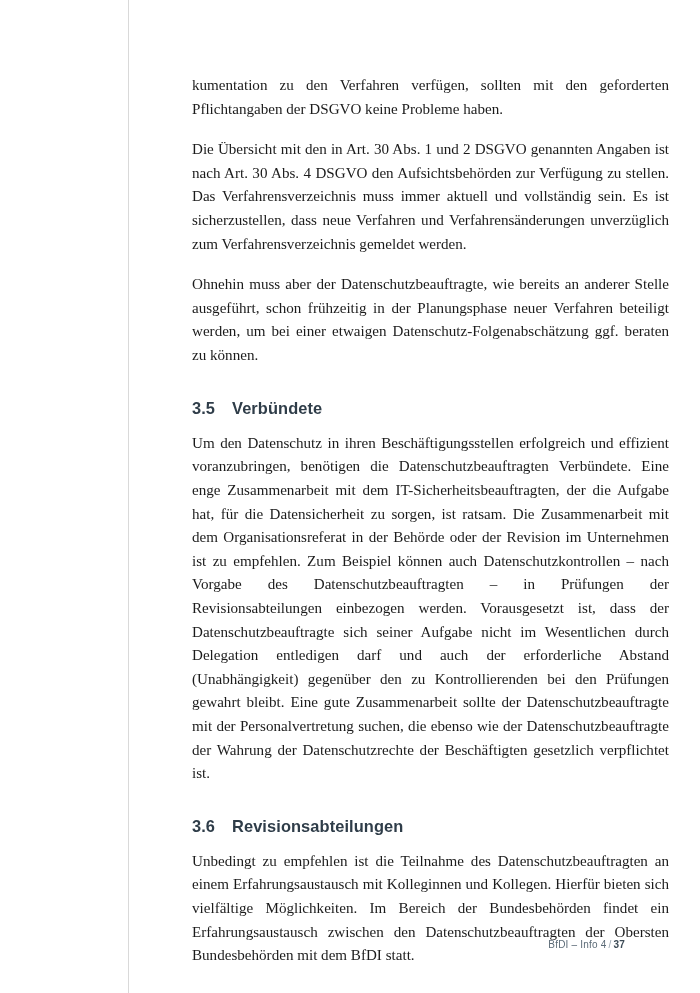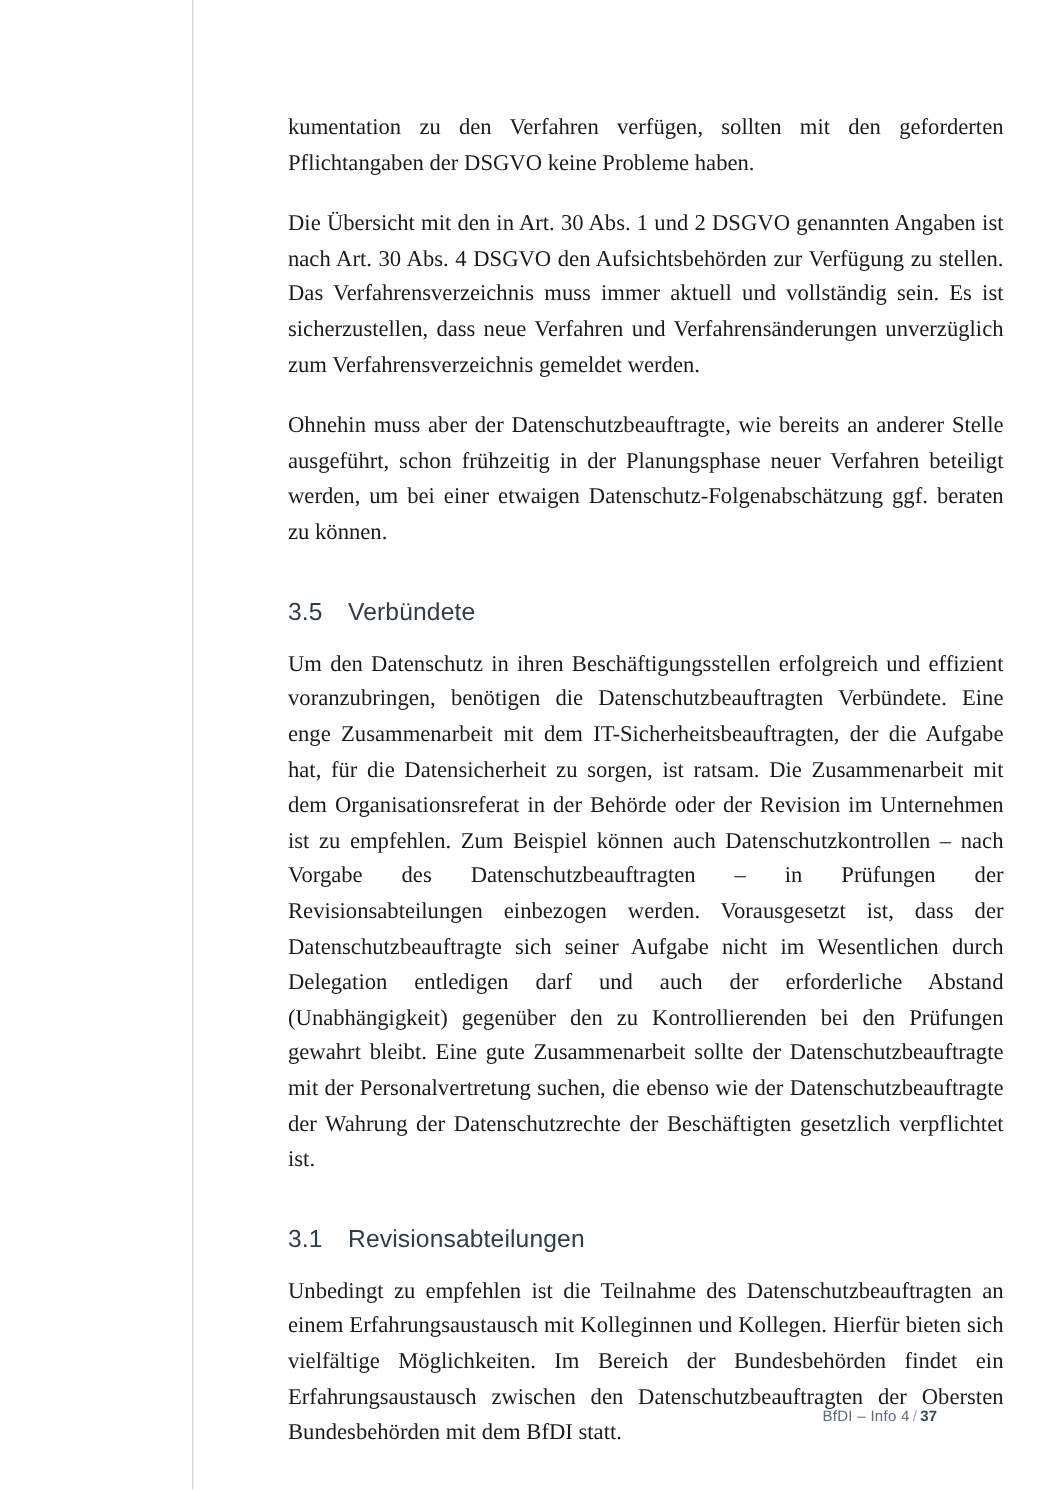--- a/index.html
+++ b/index.html
@@ -43,21 +43,21 @@
     hyphens: manual;
     color: #1b1b1b;
   }
   p.body-par:last-child {
     margin-bottom: 0;
   }
   h2.section-heading {
     margin: 31px 0 14px 0;
     font-family: "Liberation Sans", sans-serif;
     font-size: 16.4px;
-    font-weight: normal;
+    font-weight: bold;
     color: #2f3d49;
     letter-spacing: 0.1px;
   }
   h2.section-heading .num {
     display: inline-block;
     min-width: 40px;
   }
   .footer {
     position: absolute;
     left: 148px;
@@ -90,21 +90,21 @@
     <p class="body-par">kumentation zu den Verfahren verfügen, sollten mit den geforderten Pflichtangaben der DSGVO keine Probleme haben.</p>
     <p class="body-par">Die Übersicht mit den in Art. 30 Abs. 1 und 2 DSGVO genannten Angaben ist nach Art. 30 Abs. 4 DSGVO den Aufsichtsbehörden zur Verfügung zu stellen. Das Verfahrensverzeichnis muss immer aktuell und vollständig sein. Es ist sicherzustellen, dass neue Verfahren und Verfahrensänderungen unverzüglich zum Verfahrensverzeichnis gemeldet werden.</p>
     <p class="body-par">Ohnehin muss aber der Datenschutzbeauftragte, wie bereits an anderer Stelle ausgeführt, schon frühzeitig in der Planungsphase neuer Verfahren beteiligt werden, um bei einer etwaigen Datenschutz-Folgenabschätzung ggf. beraten zu können.</p>
 
     <h2 class="section-heading">
       <span class="num">3.5</span><span>Verbündete</span>
     </h2>
     <p class="body-par">Um den Datenschutz in ihren Beschäftigungsstellen erfolgreich und effizient voranzubringen, benötigen die Datenschutzbeauftragten Verbündete. Eine enge Zusammenarbeit mit dem IT-Sicherheitsbeauftragten, der die Aufgabe hat, für die Datensicherheit zu sorgen, ist ratsam. Die Zusammenarbeit mit dem Organisationsreferat in der Behörde oder der Revision im Unternehmen ist zu empfehlen. Zum Beispiel können auch Datenschutzkontrollen – nach Vorgabe des Datenschutzbeauftragten – in Prüfungen der Revisionsabteilungen einbezogen werden. Vorausgesetzt ist, dass der Datenschutzbeauftragte sich seiner Aufgabe nicht im Wesentlichen durch Delegation entledigen darf und auch der erforderliche Abstand (Unabhängigkeit) gegenüber den zu Kontrollierenden bei den Prüfungen gewahrt bleibt. Eine gute Zusammenarbeit sollte der Datenschutzbeauftragte mit der Personalvertretung suchen, die ebenso wie der Datenschutzbeauftragte der Wahrung der Datenschutzrechte der Beschäftigten gesetzlich verpflichtet ist.</p>
 
     <h2 class="section-heading">
-      <span class="num">3.1</span><span>Revisionsabteilungen</span>
+      <span class="num">3.6</span><span>Revisionsabteilungen</span>
     </h2>
     <p class="body-par">Unbedingt zu empfehlen ist die Teilnahme des Datenschutzbeauftragten an einem Erfahrungsaustausch mit Kolleginnen und Kollegen. Hierfür bieten sich vielfältige Möglichkeiten. Im Bereich der Bundesbehörden findet ein Erfahrungsaustausch zwischen den Datenschutzbeauftragten der Obersten Bundesbehörden mit dem BfDI statt.</p>
 
   </div>
 
   <div class="footer">
     <span>BfDI – Info 4</span><span class="sep">/</span><span class="pageno">37</span>
   </div>
 
 </div>

